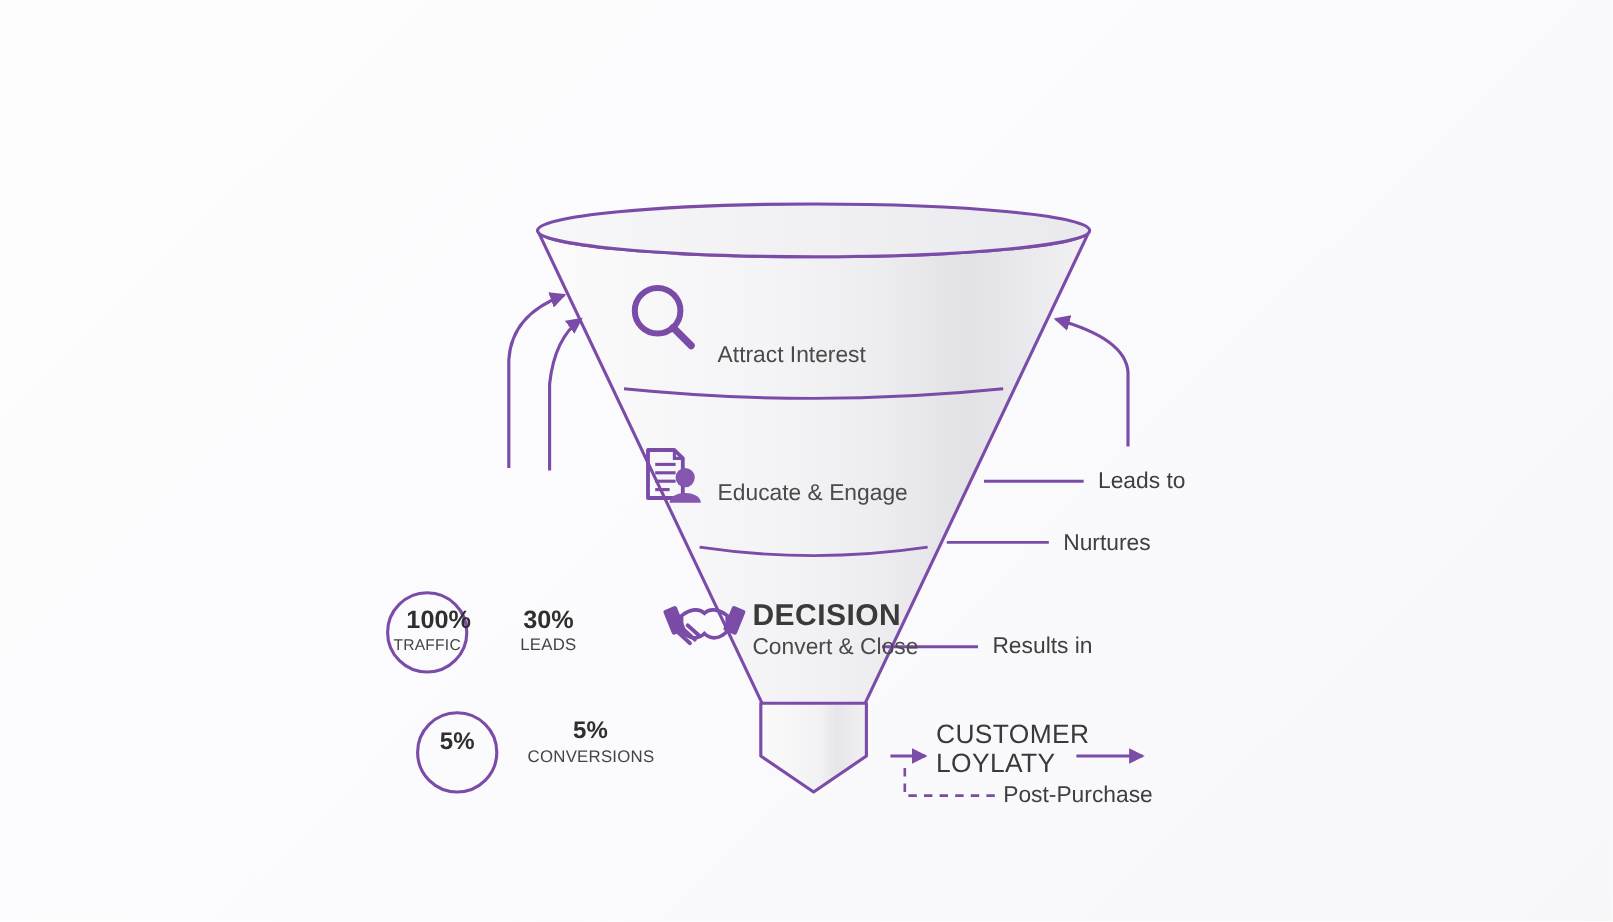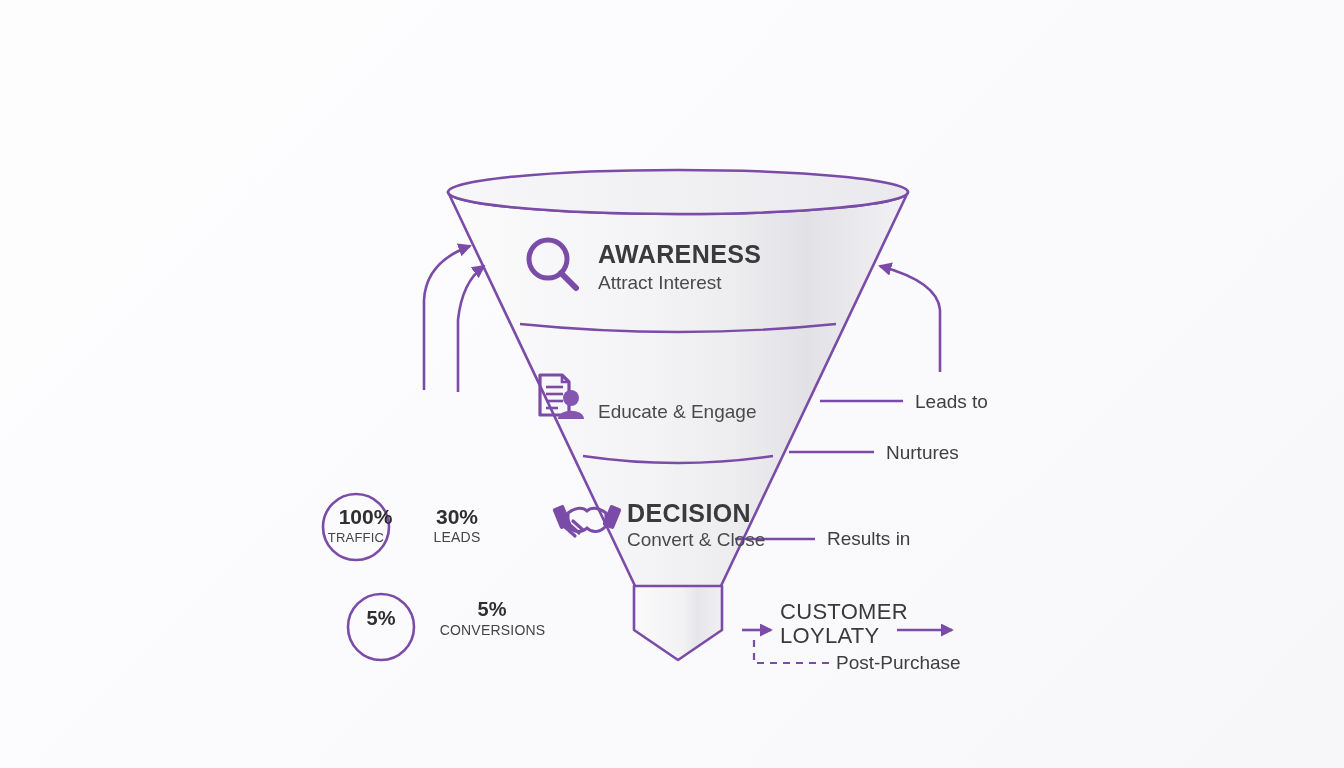--- a/index.html
+++ b/index.html
@@ -48,21 +48,21 @@
     white-space: nowrap;
   }
   .stage-sub {
     position: absolute;
     font-family: "Liberation Sans", sans-serif;
     color: #4a4a4a;
     white-space: nowrap;
   }
 
   #aw-title { left: 598px; top: 240px; font-size: 25px; letter-spacing: 0.4px; }
-  #aw-sub   { left: 598px; top: 272px; font-size: 19px; }
+  #aw-sub   { left: 598px; top: 286px; font-size: 19px; }
 
   #cn-title { left: 598px; top: 371px; font-size: 25px; letter-spacing: 0.4px; }
   #cn-sub   { left: 598px; top: 401px; font-size: 19px; }
 
   #dc-title { left: 627px; top: 499px; font-size: 25px; letter-spacing: 0.4px; }
   #dc-sub   { left: 627px; top: 529px; font-size: 19px; }
 
   .conn-label {
     position: absolute;
     font-family: "Liberation Sans", sans-serif;
@@ -209,21 +209,20 @@
       <rect x="0" y="6" width="12" height="22" rx="2" fill="#7B4BA8" transform="rotate(-22 6 17)"></rect>
       <rect x="50" y="6" width="12" height="22" rx="2" fill="#7B4BA8" transform="rotate(22 56 17)"></rect>
       <path d="M 12 13 C 20 7 27 7 31 11 C 35 7 42 7 50 13
                L 50 26 C 44 33 36 33 31 28 C 26 33 18 33 12 26 Z" fill="none" stroke="#7B4BA8" stroke-width="3"></path>
       <path d="M 9 27 L 19 36" stroke="#7B4BA8" stroke-width="3.2" stroke-linecap="round"></path>
       <path d="M 13 24 L 23 33" stroke="#7B4BA8" stroke-width="3.2" stroke-linecap="round"></path>
       <path d="M 17 21 L 27 30" stroke="#7B4BA8" stroke-width="3.2" stroke-linecap="round"></path>
     </g>
   </svg>
 
-  <div class="stage-title" id="aw-title">AWARENESS</div>
   <div class="stage-sub" id="aw-sub">Attract Interest</div>
 
   <div class="stage-sub" id="cn-sub">Educate &amp; Engage</div>
 
   <div class="stage-title" id="dc-title">DECISION</div>
   <div class="stage-sub" id="dc-sub">Convert &amp; Close</div>
 
   <div class="conn-label" id="lbl-leads">Leads to</div>
   <div class="conn-label" id="lbl-nurtures">Nurtures</div>
   <div class="conn-label" id="lbl-results">Results in</div>

